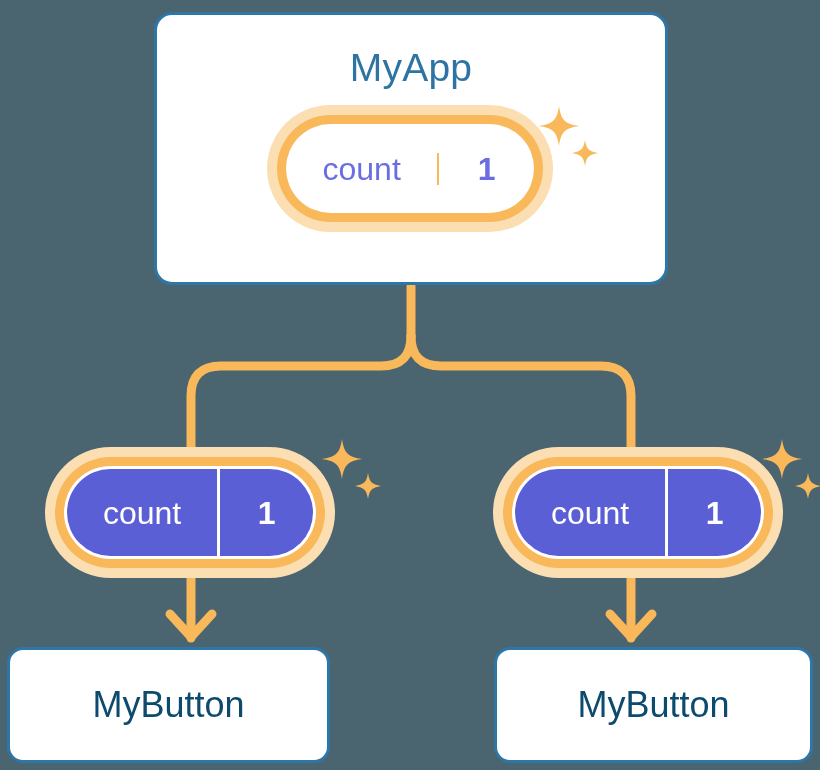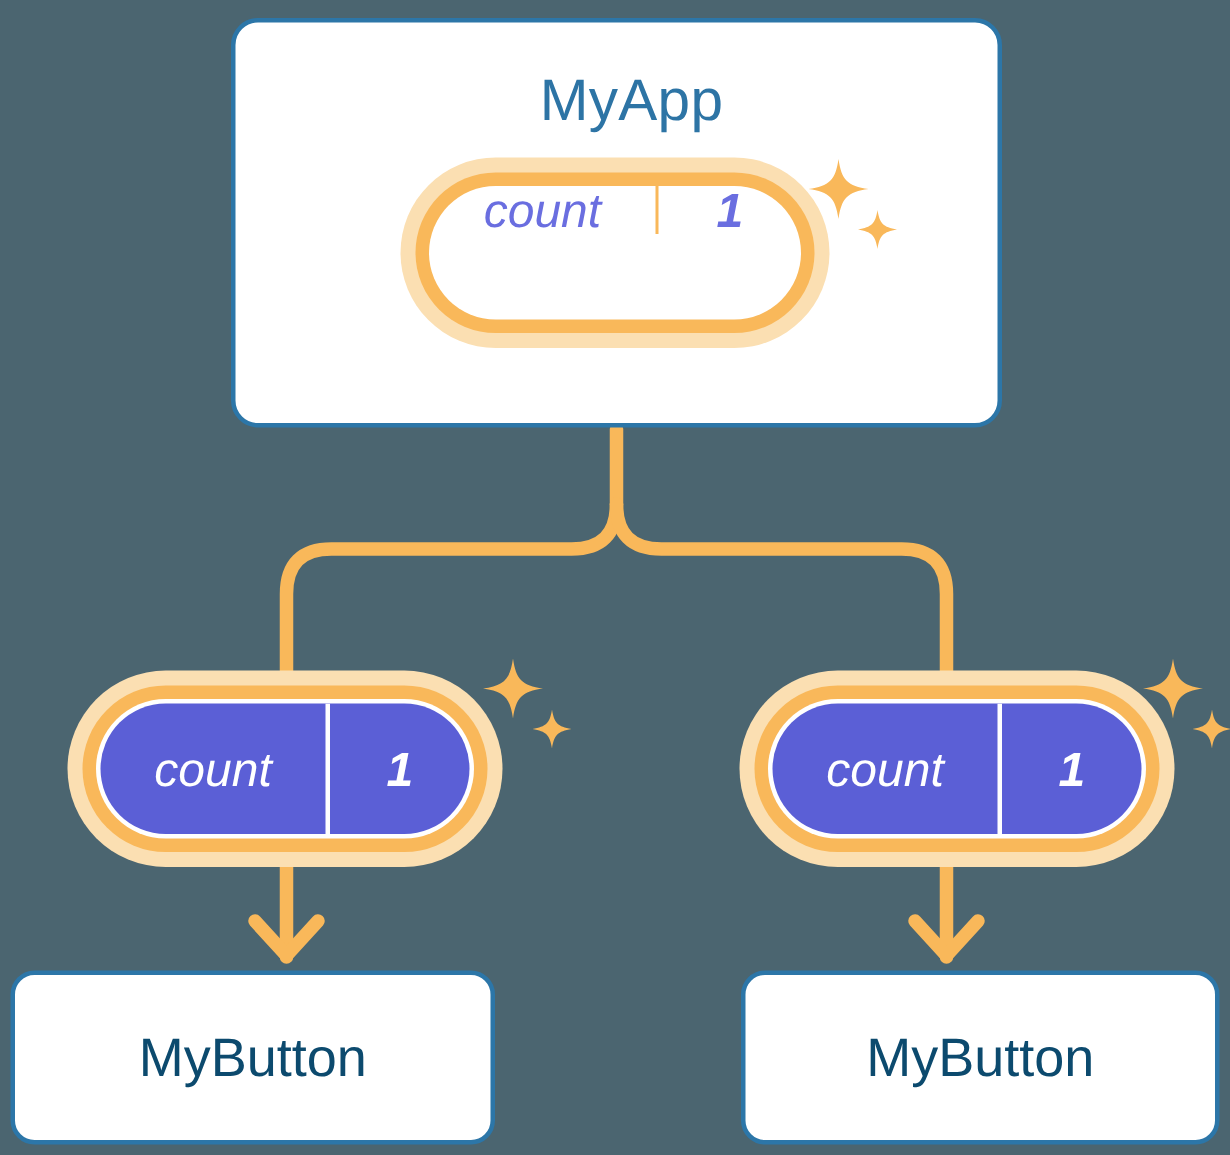--- a/index.html
+++ b/index.html
@@ -51,21 +51,20 @@
     position: absolute;
     left: 0;
     top: 33px;
     width: 100%;
     text-align: center;
     font-size: 39px;
     font-weight: 400;
     color: #2d74a5;
     letter-spacing: 0.2px;
     line-height: 1;
-    padding-left: 10px;
   }
 
   
   .pill-wrap {
     position: absolute;
     z-index: 3;
   }
   .pill-glow {
     position: absolute;
     left: 0;
@@ -85,23 +84,22 @@
     background: #f9b85a;
   }
   .pill-body {
     position: absolute;
     left: 19px;
     top: 19px;
     right: 19px;
     bottom: 19px;
     border-radius: 999px;
     display: flex;
-    align-items: flex-start;
+    align-items: center;
     overflow: hidden;
-    font-style: italic;
   }
   .pill-name,
   .pill-value {
     display: flex;
     align-items: center;
     justify-content: center;
     font-size: 32px;
     line-height: 1;
     box-sizing: border-box;
   }

